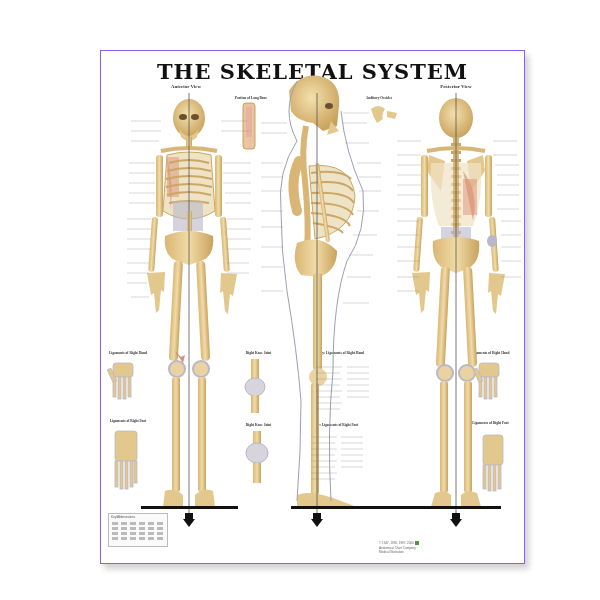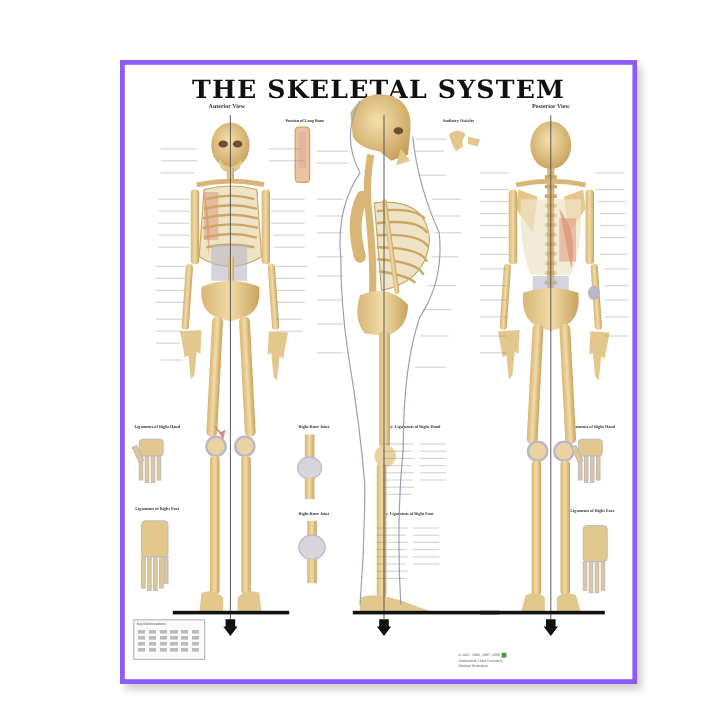--- a/index.html
+++ b/index.html
@@ -1,18 +1,18 @@
 <!DOCTYPE html>
 <html><head>
 <meta charset="utf-8">
 <style>
   html,body{margin:0;padding:0;background:#ffffff;}
   body{width:600px;height:600px;position:relative;overflow:hidden;font-family:"Liberation Sans",sans-serif;}
   .poster{position:absolute;left:100px;top:50px;width:423px;height:512px;background:#ffffff;
-    border:4px solid #8b5cf6;box-shadow:4px 5px 6px rgba(0,0,0,0.18);}
+    border:1px solid #8b5cf6;box-shadow:4px 5px 6px rgba(0,0,0,0.18);}
   .title{position:absolute;left:0;right:0;top:8px;text-align:center;
     font-family:"DejaVu Serif","Liberation Serif",serif;font-weight:bold;font-size:21px;letter-spacing:1px;color:#111;}
   .view-label{position:absolute;font-family:"Liberation Serif",serif;font-size:5px;font-weight:bold;color:#333;text-align:center;width:70px;}
   .small-label{position:absolute;font-family:"Liberation Serif",serif;font-size:3.5px;font-weight:bold;color:#333;text-align:center;}
   svg{position:absolute;left:0;top:0;}
   .legend-box{position:absolute;left:7px;top:462px;width:58px;height:32px;border:1px solid #bbb;background:#fafafa;}
   .legend-box .lt{font-size:3px;color:#555;padding:1px 2px;}
   .legend-box .lr{height:3px;margin:2px 3px;background:repeating-linear-gradient(90deg,#bbb 0 6px,transparent 6px 9px);}
   .credits{position:absolute;left:278px;top:490px;width:140px;font-size:3px;color:#666;line-height:4.5px;}
   .credits .green{display:inline-block;width:4px;height:4px;background:#4a9a3a;vertical-align:middle;}

